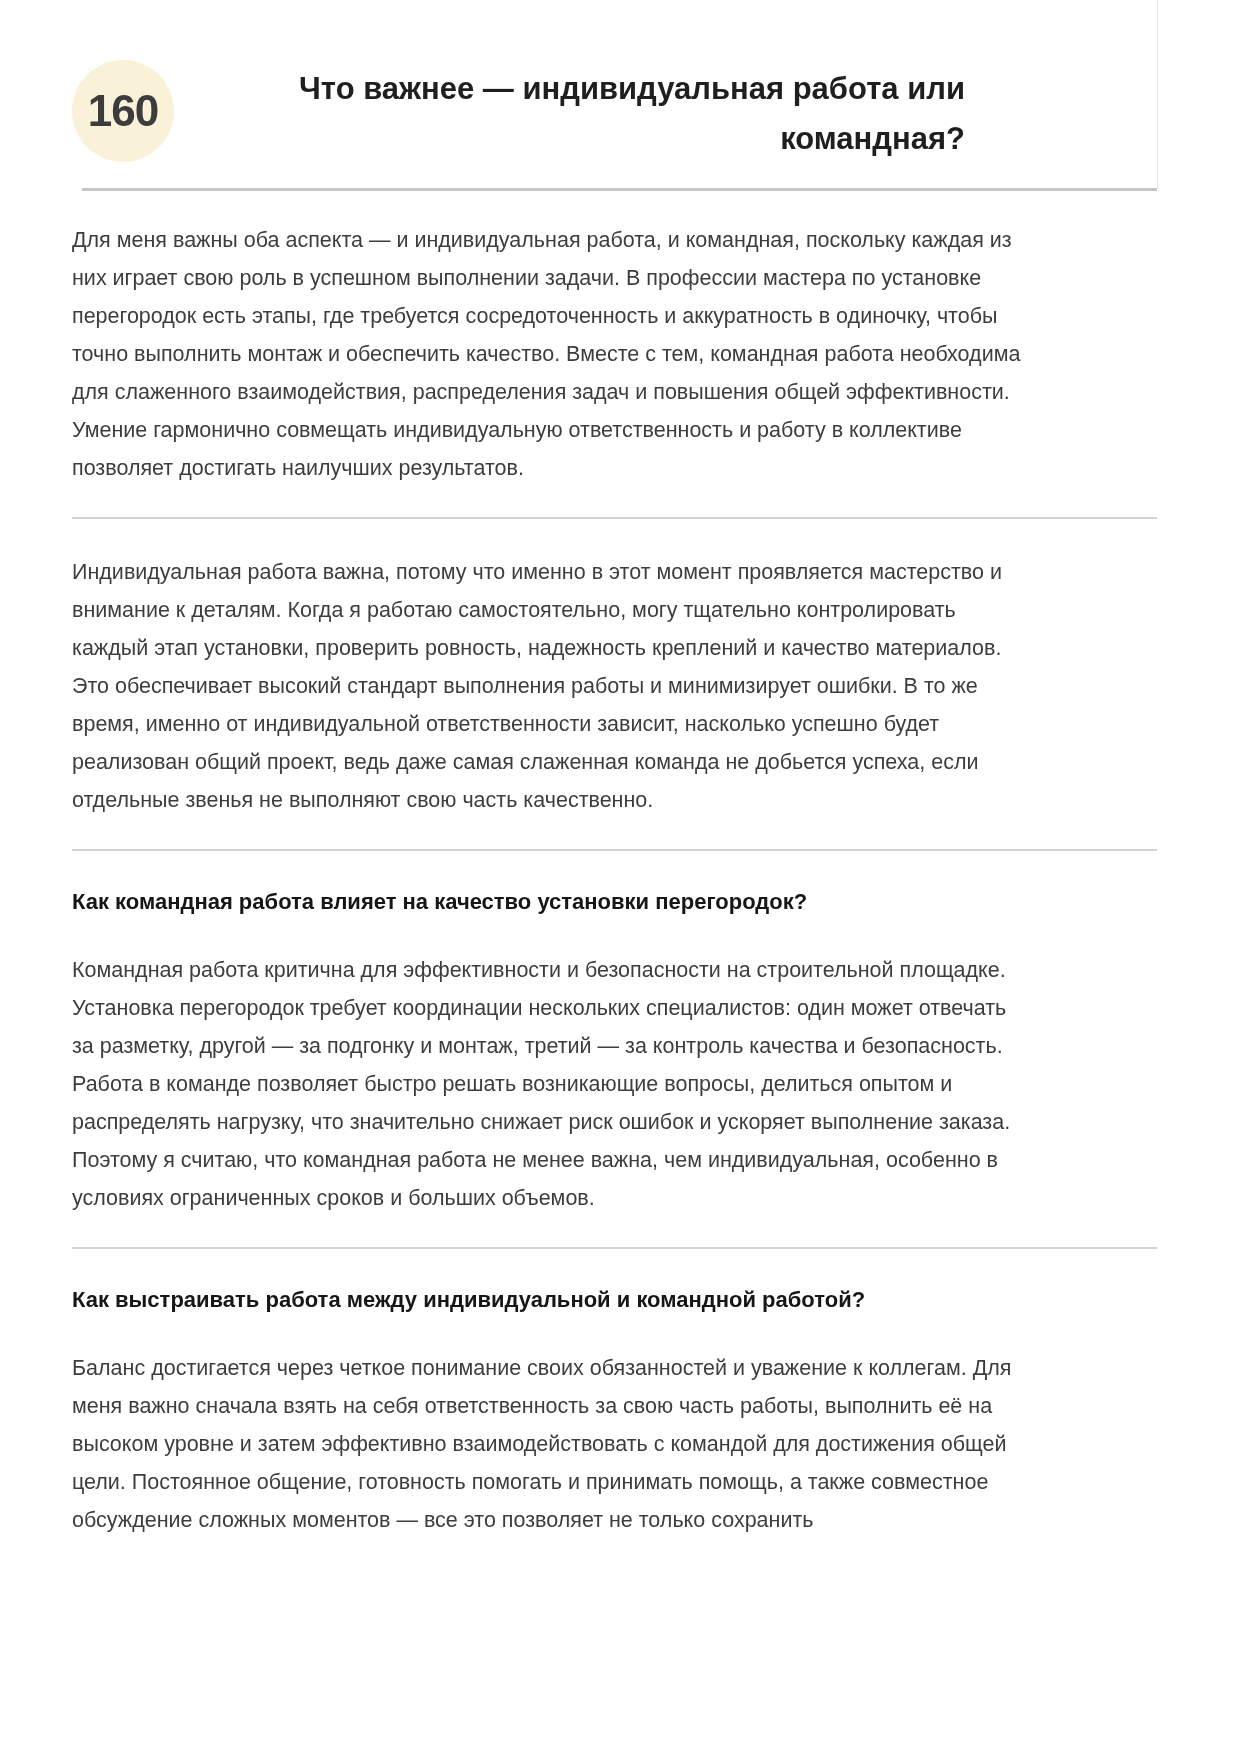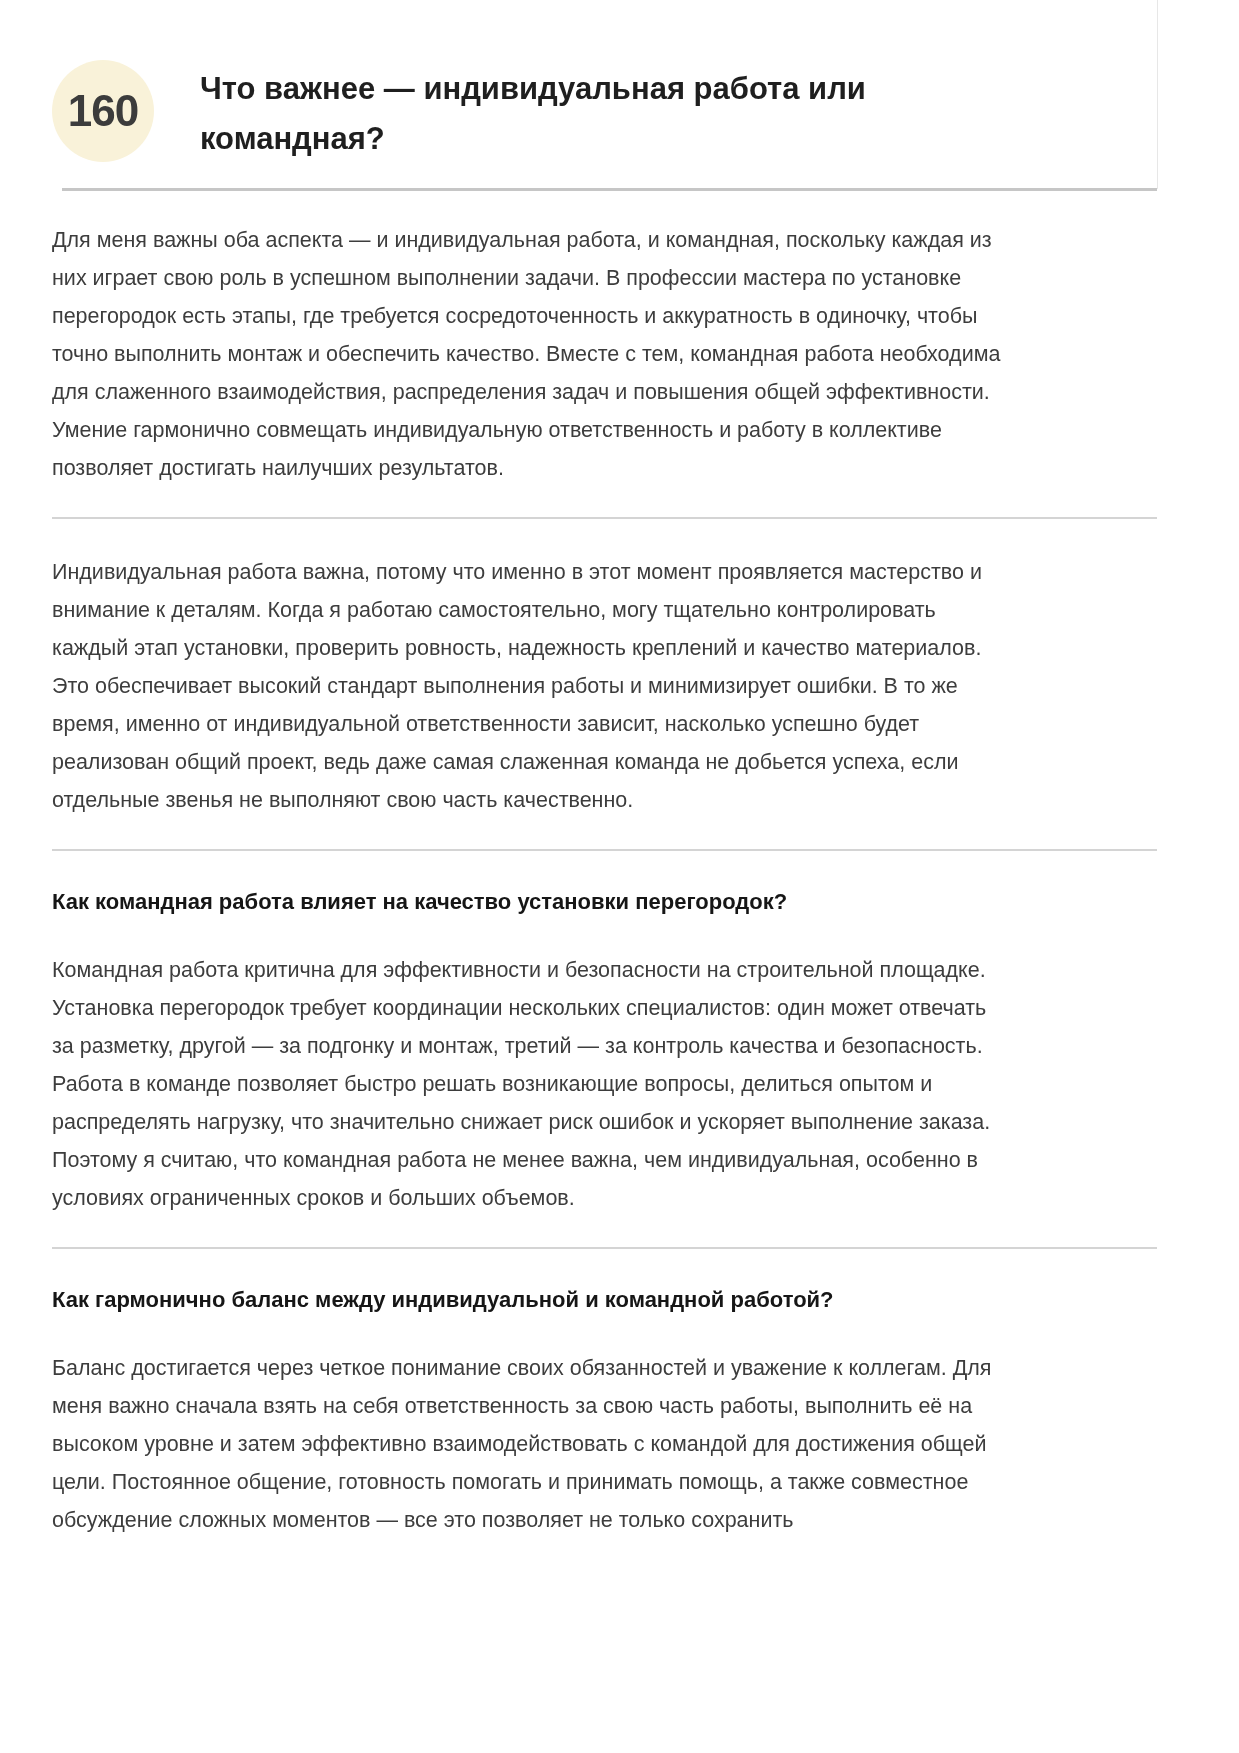--- a/index.html
+++ b/index.html
@@ -13,21 +13,21 @@
     height: 1753px;
     position: relative;
     overflow: hidden;
     font-family: "Liberation Sans", "DejaVu Sans", sans-serif;
     -webkit-font-smoothing: antialiased;
   }
   .page {
     position: relative;
     box-sizing: border-box;
     width: 1157px;
-    padding-left: 52px;
+    padding-left: 72px;
   }
   
   .card-edge {
     position: absolute;
     top: 0;
     left: 1157px;
     width: 1px;
     height: 189px;
     background: #e7e7e7;
   }
@@ -50,20 +50,21 @@
     justify-content: center;
     letter-spacing: -1px;
   }
   .title {
     margin: 4px 0 0 46px;
     max-width: 745px;
     font-size: 31px;
     line-height: 50px;
     font-weight: 700;
     color: #1f1f1f;
+    text-align: right;
   }
   hr {
     border: none;
     margin: 0;
   }
   .header-divider {
     border-top: 3px solid #c6c6c6;
     margin: 24px 0 0 10px;
   }
   .section-divider {
@@ -110,18 +111,18 @@
     <p class="lead">Для меня важны оба аспекта — и индивидуальная работа, и командная, поскольку каждая из них играет свою роль в успешном выполнении задачи. В профессии мастера по установке перегородок есть этапы, где требуется сосредоточенность и аккуратность в одиночку, чтобы точно выполнить монтаж и обеспечить качество. Вместе с тем, командная работа необходима для слаженного взаимодействия, распределения задач и повышения общей эффективности. Умение гармонично совмещать индивидуальную ответственность и работу в коллективе позволяет достигать наилучших результатов.</p>
 
     <hr class="section-divider">
     <p>Индивидуальная работа важна, потому что именно в этот момент проявляется мастерство и внимание к деталям. Когда я работаю самостоятельно, могу тщательно контролировать каждый этап установки, проверить ровность, надежность креплений и качество материалов. Это обеспечивает высокий стандарт выполнения работы и минимизирует ошибки. В то же время, именно от индивидуальной ответственности зависит, насколько успешно будет реализован общий проект, ведь даже самая слаженная команда не добьется успеха, если отдельные звенья не выполняют свою часть качественно.</p>
 
     <hr class="section-divider">
     <h2>Как командная работа влияет на качество установки перегородок?</h2>
     <p>Командная работа критична для эффективности и безопасности на строительной площадке. Установка перегородок требует координации нескольких специалистов: один может отвечать за разметку, другой — за подгонку и монтаж, третий — за контроль качества и безопасность. Работа в команде позволяет быстро решать возникающие вопросы, делиться опытом и распределять нагрузку, что значительно снижает риск ошибок и ускоряет выполнение заказа. Поэтому я считаю, что командная работа не менее важна, чем индивидуальная, особенно в условиях ограниченных сроков и больших объемов.</p>
 
     <hr class="section-divider">
-    <h2>Как гармонично баланс между индивидуальной и командной работой?</h2>
+    <h2>Как выстраивать работа между индивидуальной и командной работой?</h2>
     <p>Баланс достигается через четкое понимание своих обязанностей и уважение к коллегам. Для меня важно сначала взять на себя ответственность за свою часть работы, выполнить её на высоком уровне и затем эффективно взаимодействовать с командой для достижения общей цели. Постоянное общение, готовность помогать и принимать помощь, а также совместное обсуждение сложных моментов — все это позволяет не только сохранить</p>
 
   </main>
 
 </div>
 
 </body></html>

